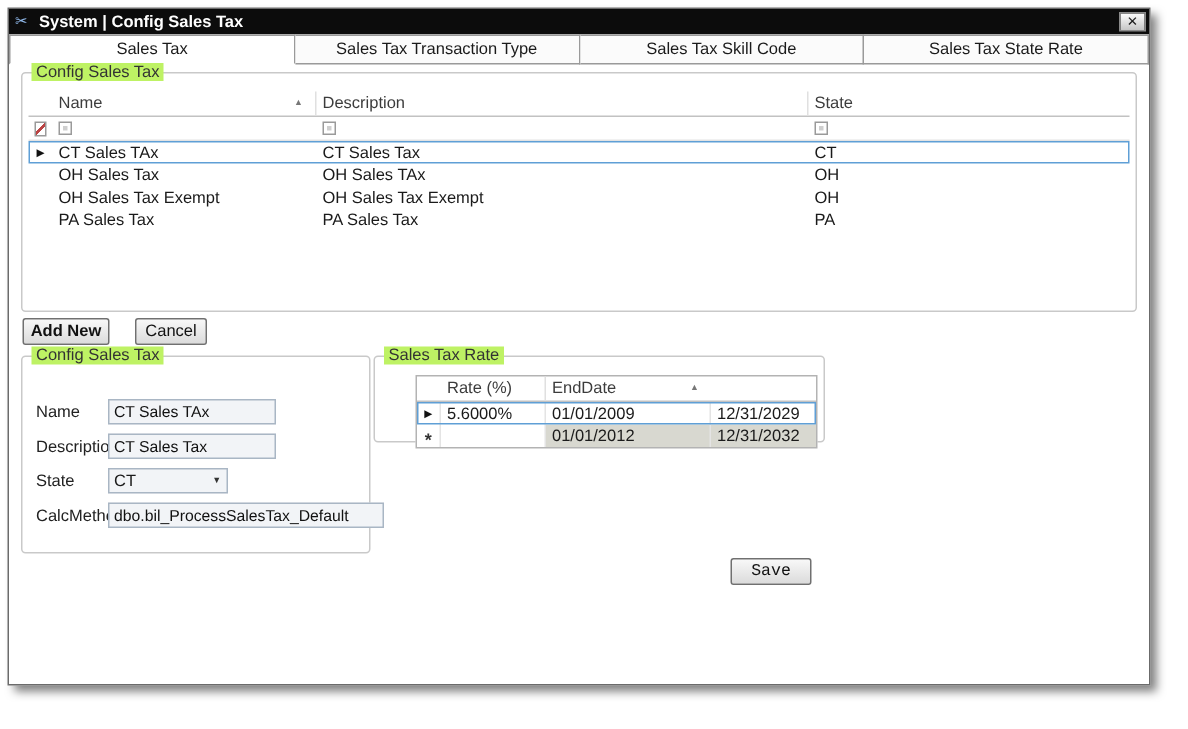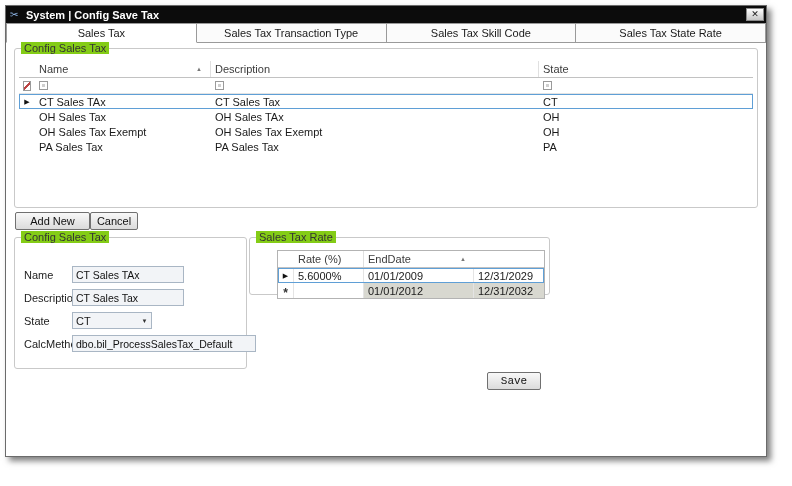--- a/index.html
+++ b/index.html
@@ -21,21 +21,21 @@
 
   
   .tabs { position: absolute; left: 0; top: 17px; right: 0; height: 20px; display: flex; }
   .tab { flex: 1; border: 1px solid #9a9a9a; border-left: none; background: #fbfbfb;
     display: flex; align-items: center; justify-content: center; white-space: nowrap; cursor: pointer; }
   .tab:first-child { border-left: 1px solid #9a9a9a; }
   .tab.active { background: #ffffff; border-bottom-color: #ffffff; }
 
   
   .groupbox { position: absolute; border: 1px solid #c9c9c9; border-radius: 3px; background: #fff; }
-  .group-label { position: absolute; top: -7px; left: 6px; background: #84cc16; padding: 0 3px; color: #333; }
+  .group-label { position: absolute; top: -7px; left: 6px; background: #bef264; padding: 0 3px; color: #333; }
   .main-group   { left: 8px;  top: 42px;  width: 744px; height: 160px; }
   .detail-group { left: 8px;  top: 231px; width: 233px; height: 132px; }
   .rate-group   { left: 243px; top: 231px; width: 301px; height: 58px; }
 
   
   .grid { position: absolute; left: 4px; right: 4px; top: 12px; }
   .g-row { display: grid; align-items: center; }
   .main .g-row { grid-template-columns: 16px 176px 328px 1fr; }
   .rate .g-row { grid-template-columns: 16px 70px 110px 1fr; }
   .rate { border: 1px solid #b3b3b3; background: #fff; margin-left: 23px; }
@@ -57,21 +57,21 @@
   .row-arrow { font-size: 7px; color: #111; }
   .new-star { font-size: 12px; font-weight: bold; color: #333; line-height: 8px; margin-top: 4px; }
   .rate .g-data .g-cell { border-right: 1px solid #e4e4e4; height: 100%; display: flex; align-items: center; }
   .rate .g-data .g-cell:last-child { border-right: none; }
   .shaded { background: #d8d8d0; text-align: right; }
 
   
   .btn { position: absolute; height: 18px; background: linear-gradient(#f8f8f8,#dbdbdb);
     border: 1px solid #707070; border-radius: 2px; display: flex; align-items: center;
     justify-content: center; font-size: 11px; cursor: pointer; color: #111; }
-  .btn-addnew { left: 9px;  top: 206px; width: 75px; }
+  .btn-addnew { left: 9px;  top: 206px; width: 58px; font-weight: bold; }
   .btn-cancel { left: 84px; top: 206px; width: 48px; }
   .btn-save   { left: 481px; top: 366px; width: 54px; font-family: Liberation Mono, monospace; }
 
   
   .flabel { position: absolute; left: 9px; color: #222; white-space: nowrap; }
   .l1 { top: 31px; } .l2 { top: 54px; } .l3 { top: 77px; } .l4 { top: 100px; }
   .textbox { position: absolute; left: 57px; height: 17px; background: #f2f4f7;
     border: 1px solid #a9b6c4; font-family: inherit; font-size: 10.5px; color: #111;
     padding: 0 3px; outline: none; }
   .t1 { top: 28px; width: 112px; } .t2 { top: 51px; width: 112px; } .t4 { top: 97px; width: 184px; }
@@ -81,21 +81,21 @@
   .combo .arrow { width: 13px; height: 100%; display: flex; align-items: center;
     justify-content: center; font-size: 6px; color: #333; }
 </style>
 </head>
 <body>
 
 <div class="dialog">
 
   <div class="titlebar">
     <span class="app-icon">✂</span>
-    <span class="title">System | Config Save Tax</span>
+    <span class="title">System | Config Sales Tax</span>
     <span class="close-btn">
       <span>✕</span>
     </span>
   </div>
 
   <div class="tabs">
     <div class="tab active">Sales Tax</div>
     <div class="tab">Sales Tax Transaction Type</div>
     <div class="tab">Sales Tax Skill Code</div>
     <div class="tab">Sales Tax State Rate</div>

